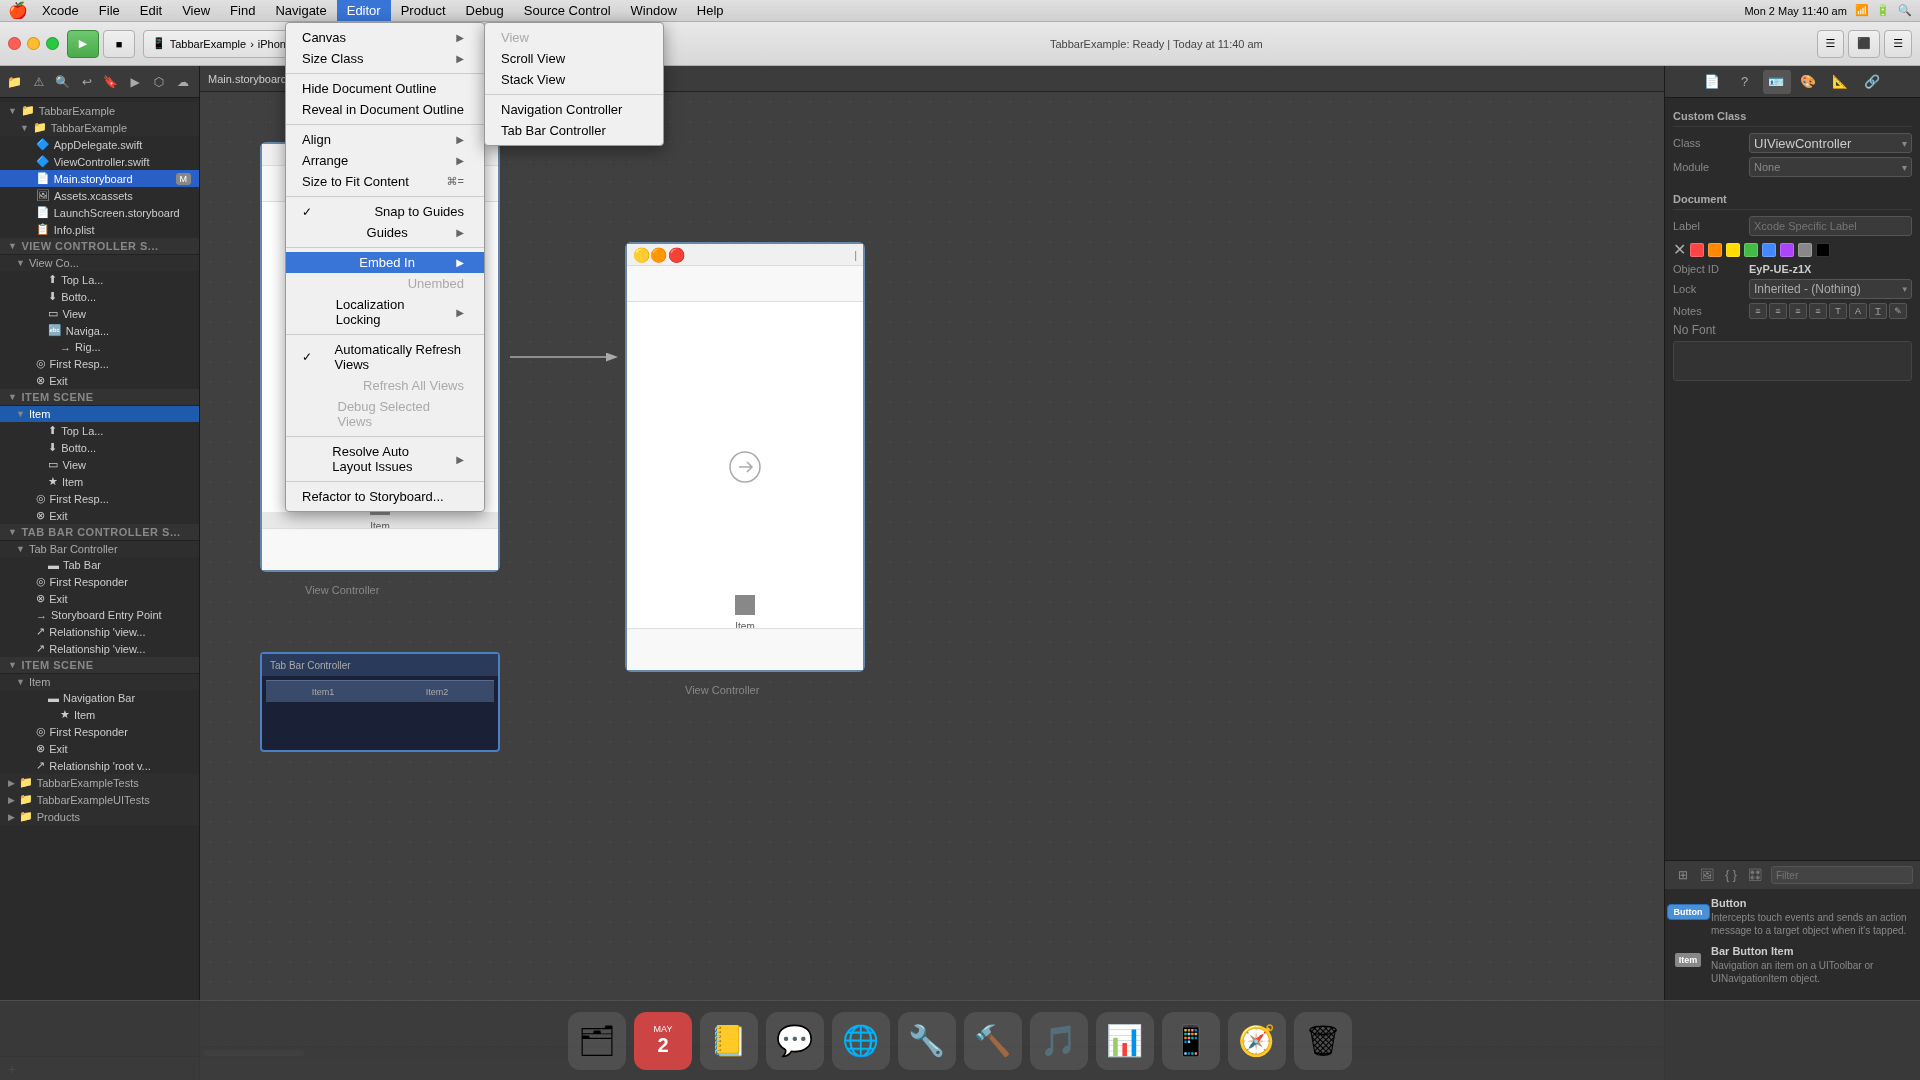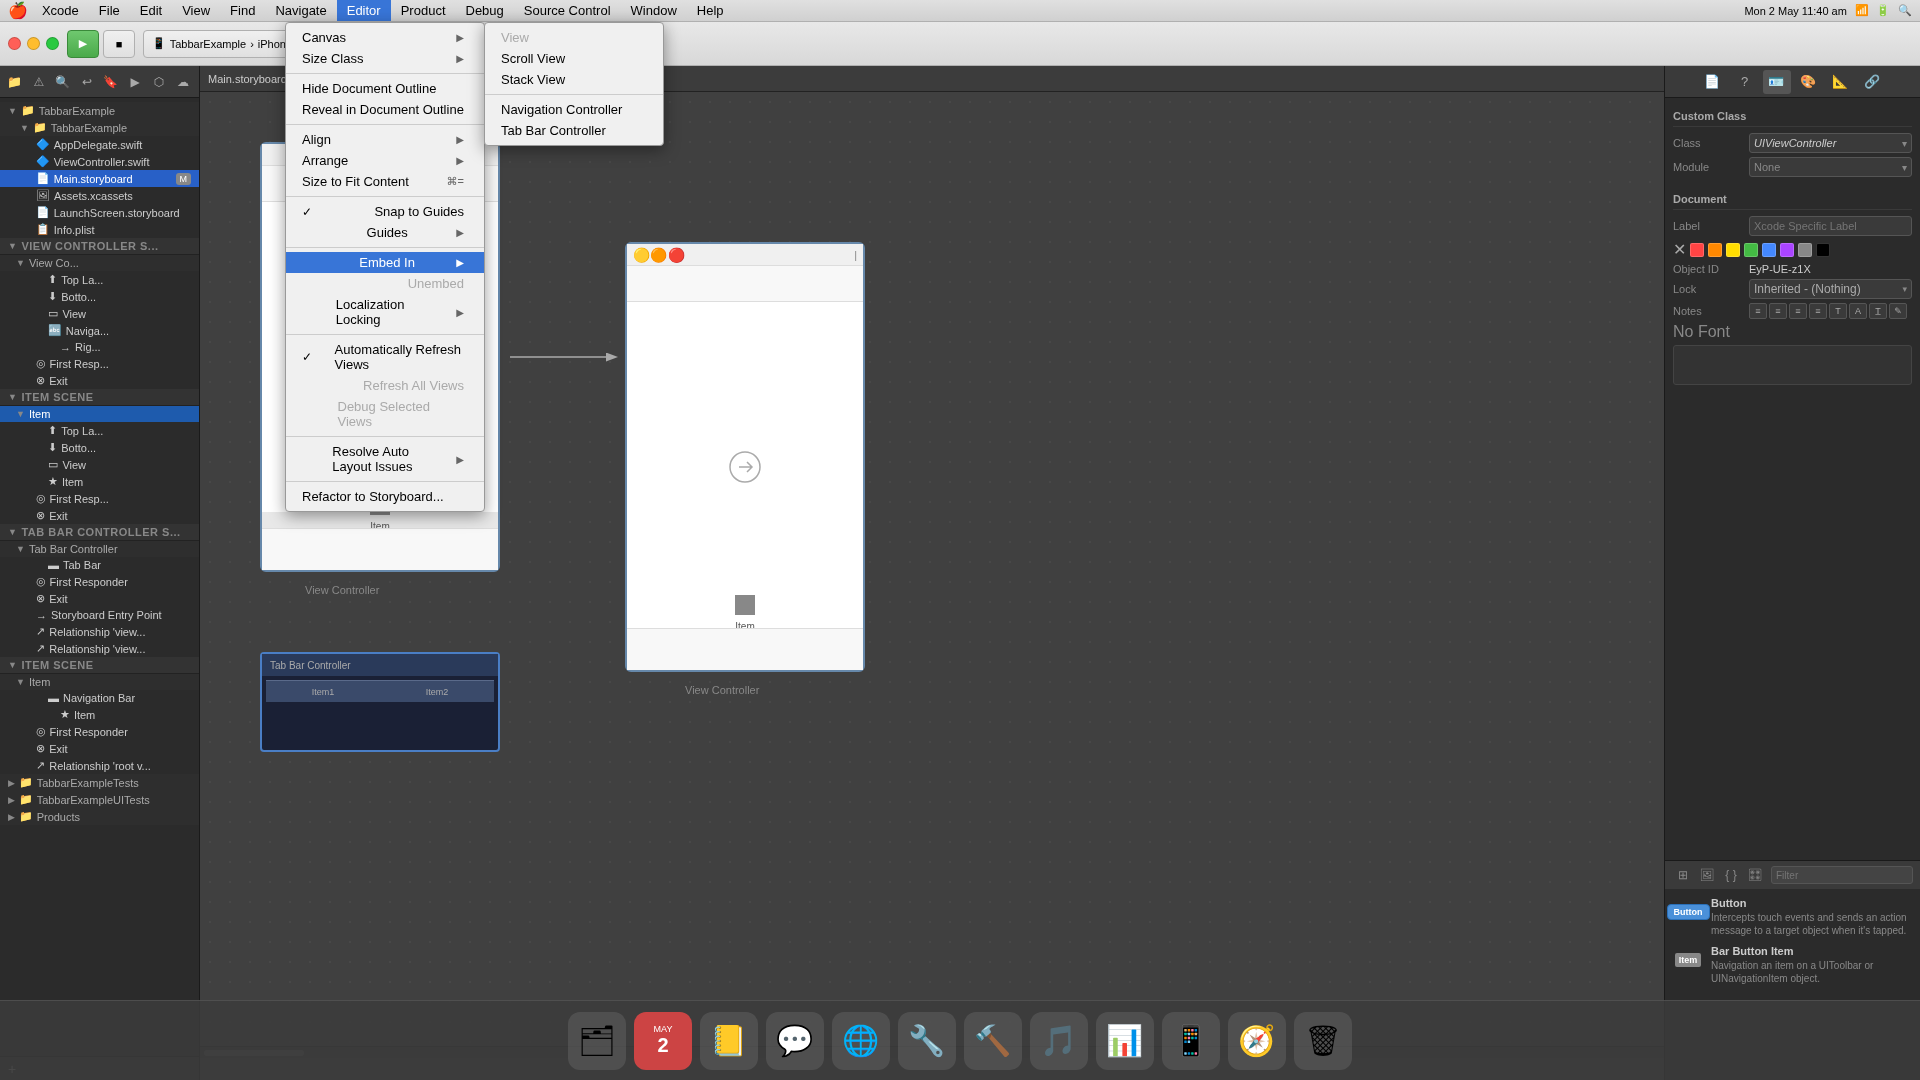--- a/index.html
+++ b/index.html
@@ -337,20 +337,21 @@
       border-radius: 3px;
       height: 20px;
       padding: 0 4px;
       color: #ccc;
       font-size: 11px;
     }
     .inspector-value {
       flex: 1;
       color: #ccc;
       font-size: 11px;
+      font-weight: bold;
     }
     .color-chip {
       width: 14px;
       height: 14px;
       border-radius: 2px;
       border: 1px solid rgba(255,255,255,0.2);
     }
 
     
     .object-library {
@@ -595,20 +596,23 @@
       <button class="toolbar-btn">‹</button>
       <button class="toolbar-btn">›</button>
     </div>
 
     <div style="display:flex;gap:2px;margin-left:4px;">
       <button class="toolbar-btn">⊟</button>
       <button class="toolbar-btn">⊞</button>
       <button class="toolbar-btn">⊠</button>
     </div>
 
+    <div class="activity-area">
+      <span>TabbarExample: Ready | Today at 11:40 am</span>
+    </div>
 
     <div class="right-toolbar">
       <button class="toolbar-btn">☰</button>
       <button class="toolbar-btn">⬛</button>
       <button class="toolbar-btn">☰</button>
     </div>
   </div>
 </div>
 
 <div class="main-layout">
@@ -915,21 +919,21 @@
       <div class="insp-icon-btn">🔗</div>
     </div>
 
     <div class="inspector-content">
 
       <div class="inspector-section">
         <div class="inspector-section-title">Custom Class</div>
         <div class="inspector-row">
           <span class="inspector-label">Class</span>
           <div class="inspector-field" style="display:flex;align-items:center;background:#3a3a3a;border:1px solid #555;border-radius:3px;height:20px;padding:0 4px;flex:1;">
-            <span style="font-size:11px;color:#ccc;font-style:italic;">UIViewController</span>
+            <span style="font-size:13px;color:#ccc;">UIViewController</span>
             <span style="margin-left:auto;font-size:10px;color:#888;">▾</span>
           </div>
         </div>
         <div class="inspector-row">
           <span class="inspector-label">Module</span>
           <div class="inspector-field" style="display:flex;align-items:center;background:#3a3a3a;border:1px solid #555;border-radius:3px;height:20px;padding:0 4px;flex:1;">
             <span style="font-size:11px;color:#888;">None</span>
             <span style="margin-left:auto;font-size:10px;color:#888;">▾</span>
           </div>
         </div>
@@ -973,21 +977,21 @@
             <button style="width:18px;height:16px;font-size:9px;background:#3a3a3a;border:1px solid #555;color:#aaa;cursor:pointer;border-radius:2px;">≡</button>
             <button style="width:18px;height:16px;font-size:9px;background:#3a3a3a;border:1px solid #555;color:#aaa;cursor:pointer;border-radius:2px;">≡</button>
             <button style="width:18px;height:16px;font-size:9px;background:#3a3a3a;border:1px solid #555;color:#aaa;cursor:pointer;border-radius:2px;">≡</button>
             <button style="width:18px;height:16px;font-size:9px;background:#3a3a3a;border:1px solid #555;color:#aaa;cursor:pointer;border-radius:2px;">≡</button>
             <button style="width:18px;height:16px;font-size:9px;background:#3a3a3a;border:1px solid #555;color:#aaa;cursor:pointer;border-radius:2px;">T</button>
             <button style="width:18px;height:16px;font-size:9px;background:#3a3a3a;border:1px solid #555;color:#aaa;cursor:pointer;border-radius:2px;">A</button>
             <button style="width:18px;height:16px;font-size:9px;background:#3a3a3a;border:1px solid #555;color:#aaa;cursor:pointer;border-radius:2px;">T̲</button>
             <button style="width:18px;height:16px;font-size:9px;background:#3a3a3a;border:1px solid #555;color:#aaa;cursor:pointer;border-radius:2px;">✎</button>
           </div>
         </div>
-        <div style="font-size:16px;color:#888;margin:2px 0 0 0;">No Font</div>
+        <div style="font-size:12px;color:#888;margin:2px 0 0 0;">No Font</div>
         <div style="height:40px;background:#333;border:1px solid #444;border-radius:3px;margin-top:4px;"></div>
       </div>
 
     </div>
 
     <div class="object-library">
       <div class="obj-lib-toolbar">
         <div class="obj-lib-icons">
           <div class="obj-lib-icon">⊞</div>
           <div class="obj-lib-icon">🖼</div>

